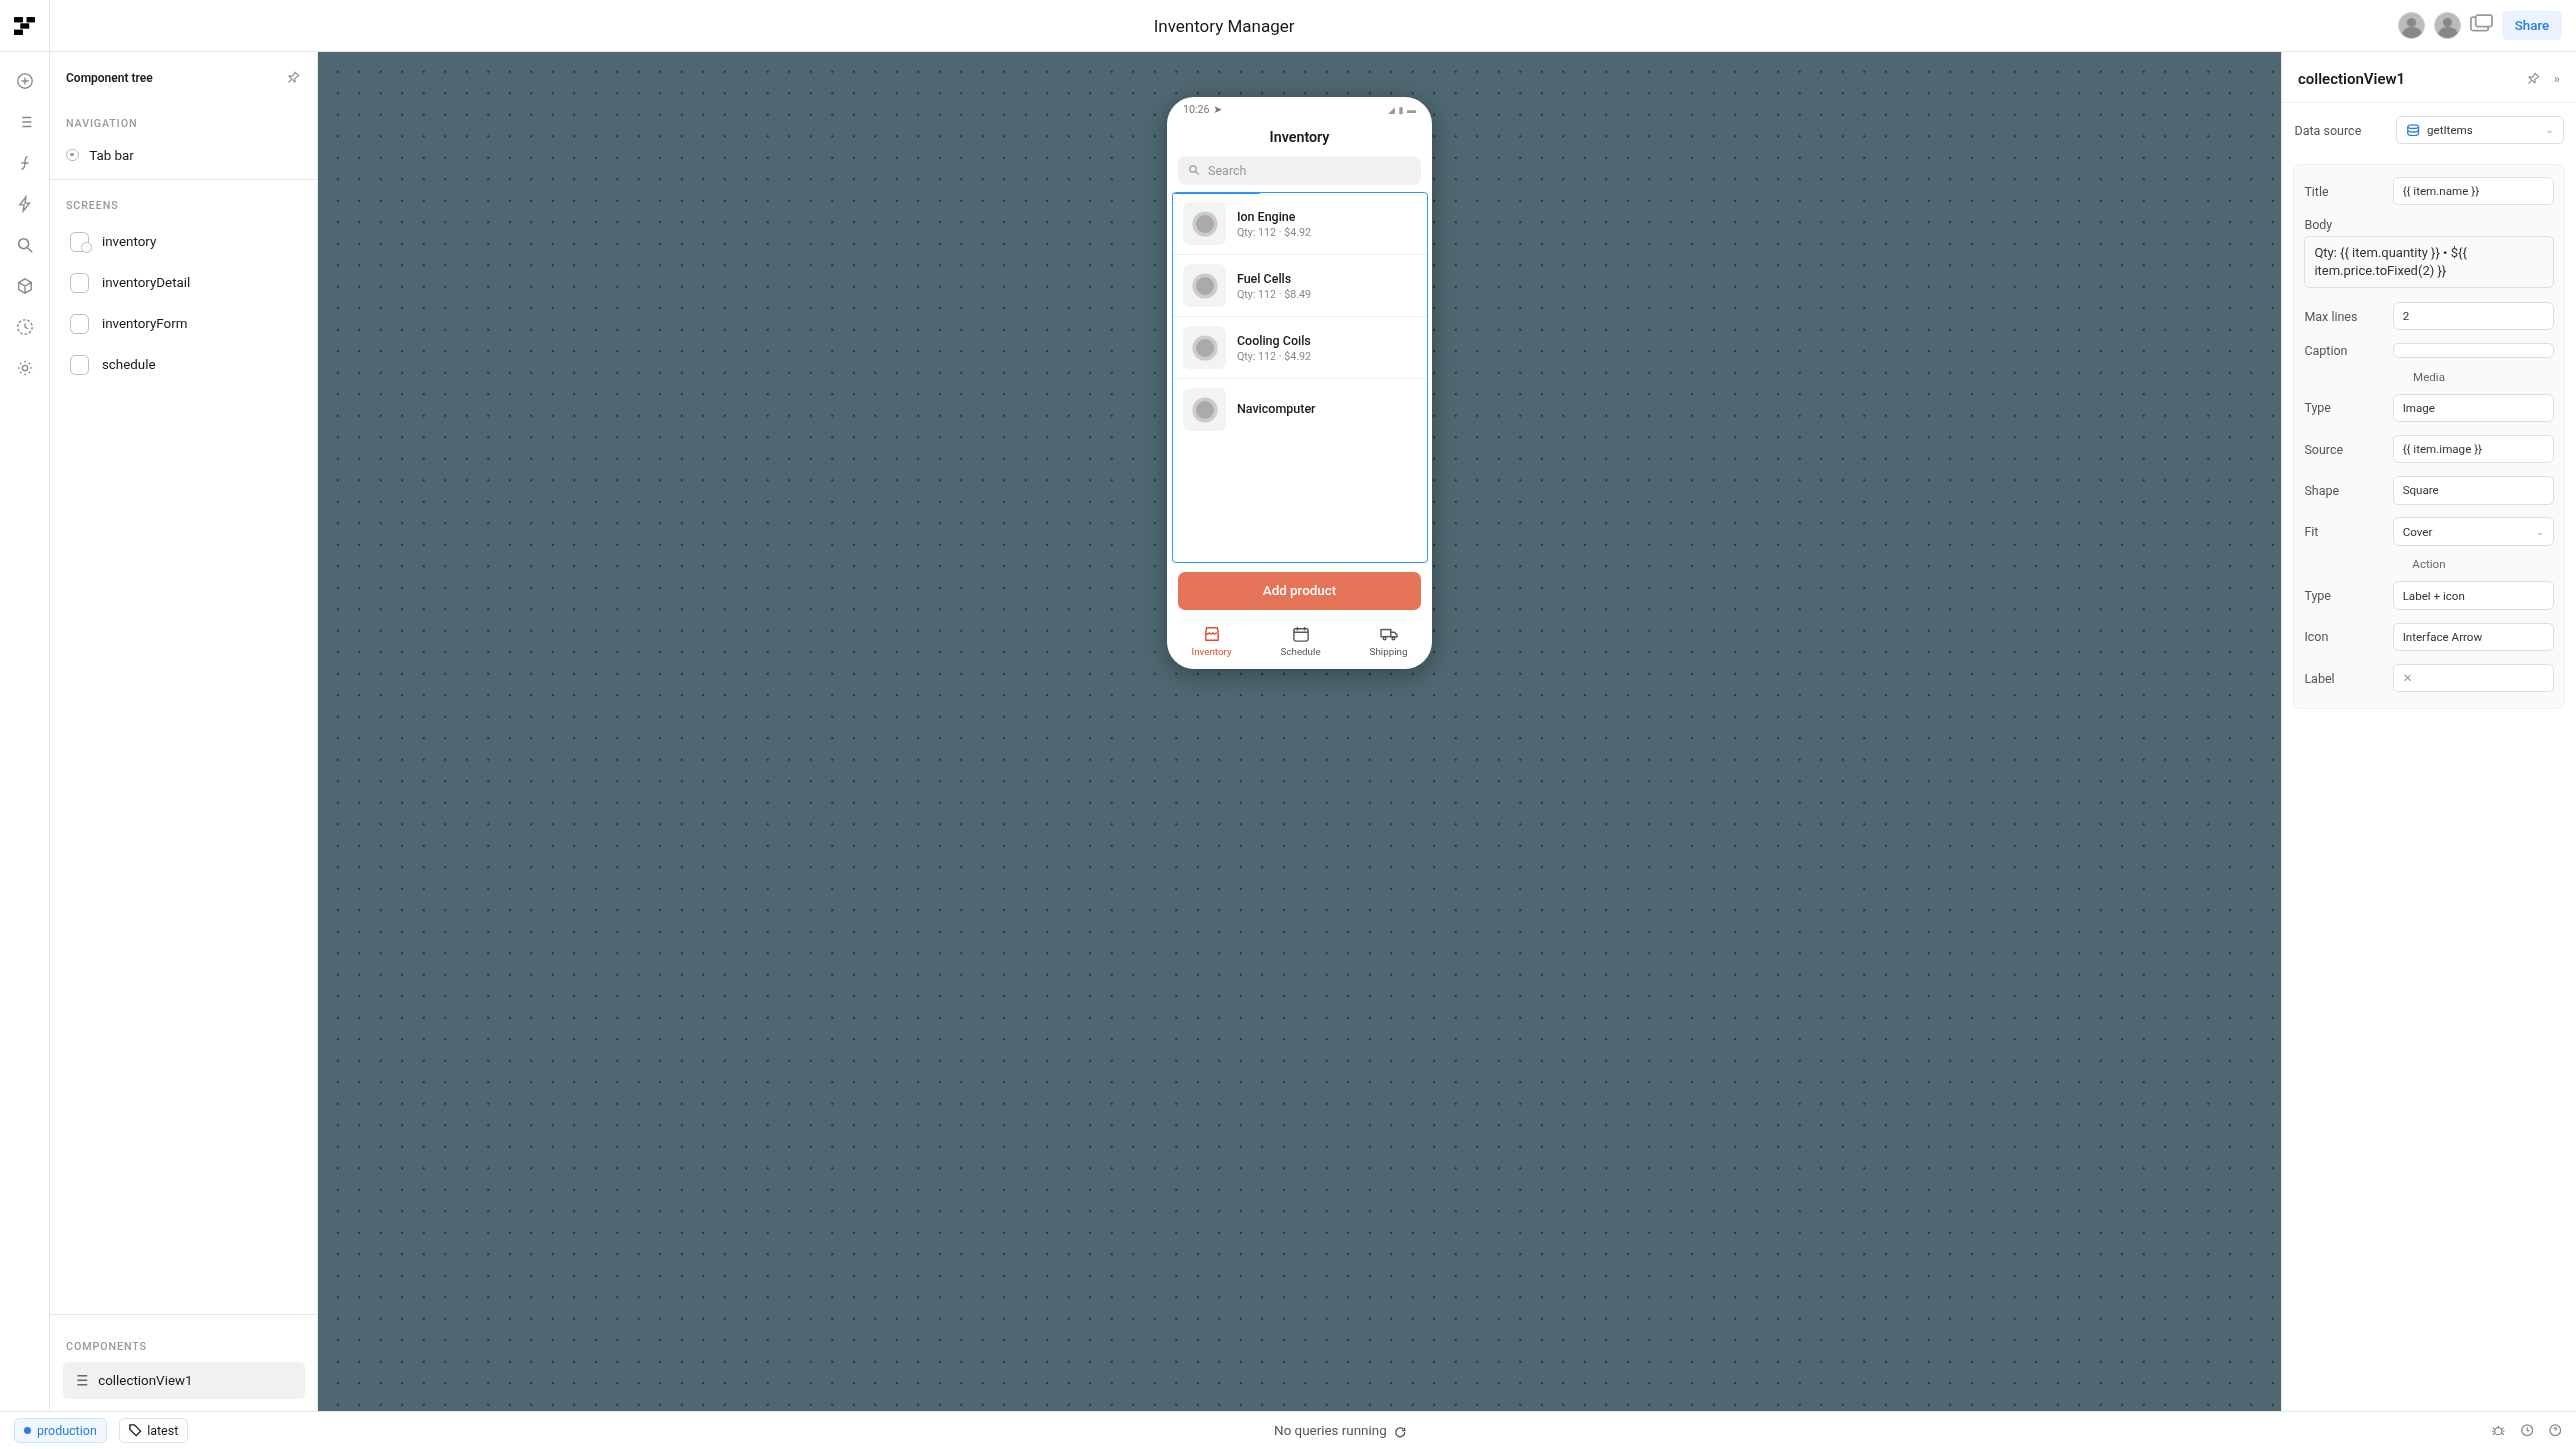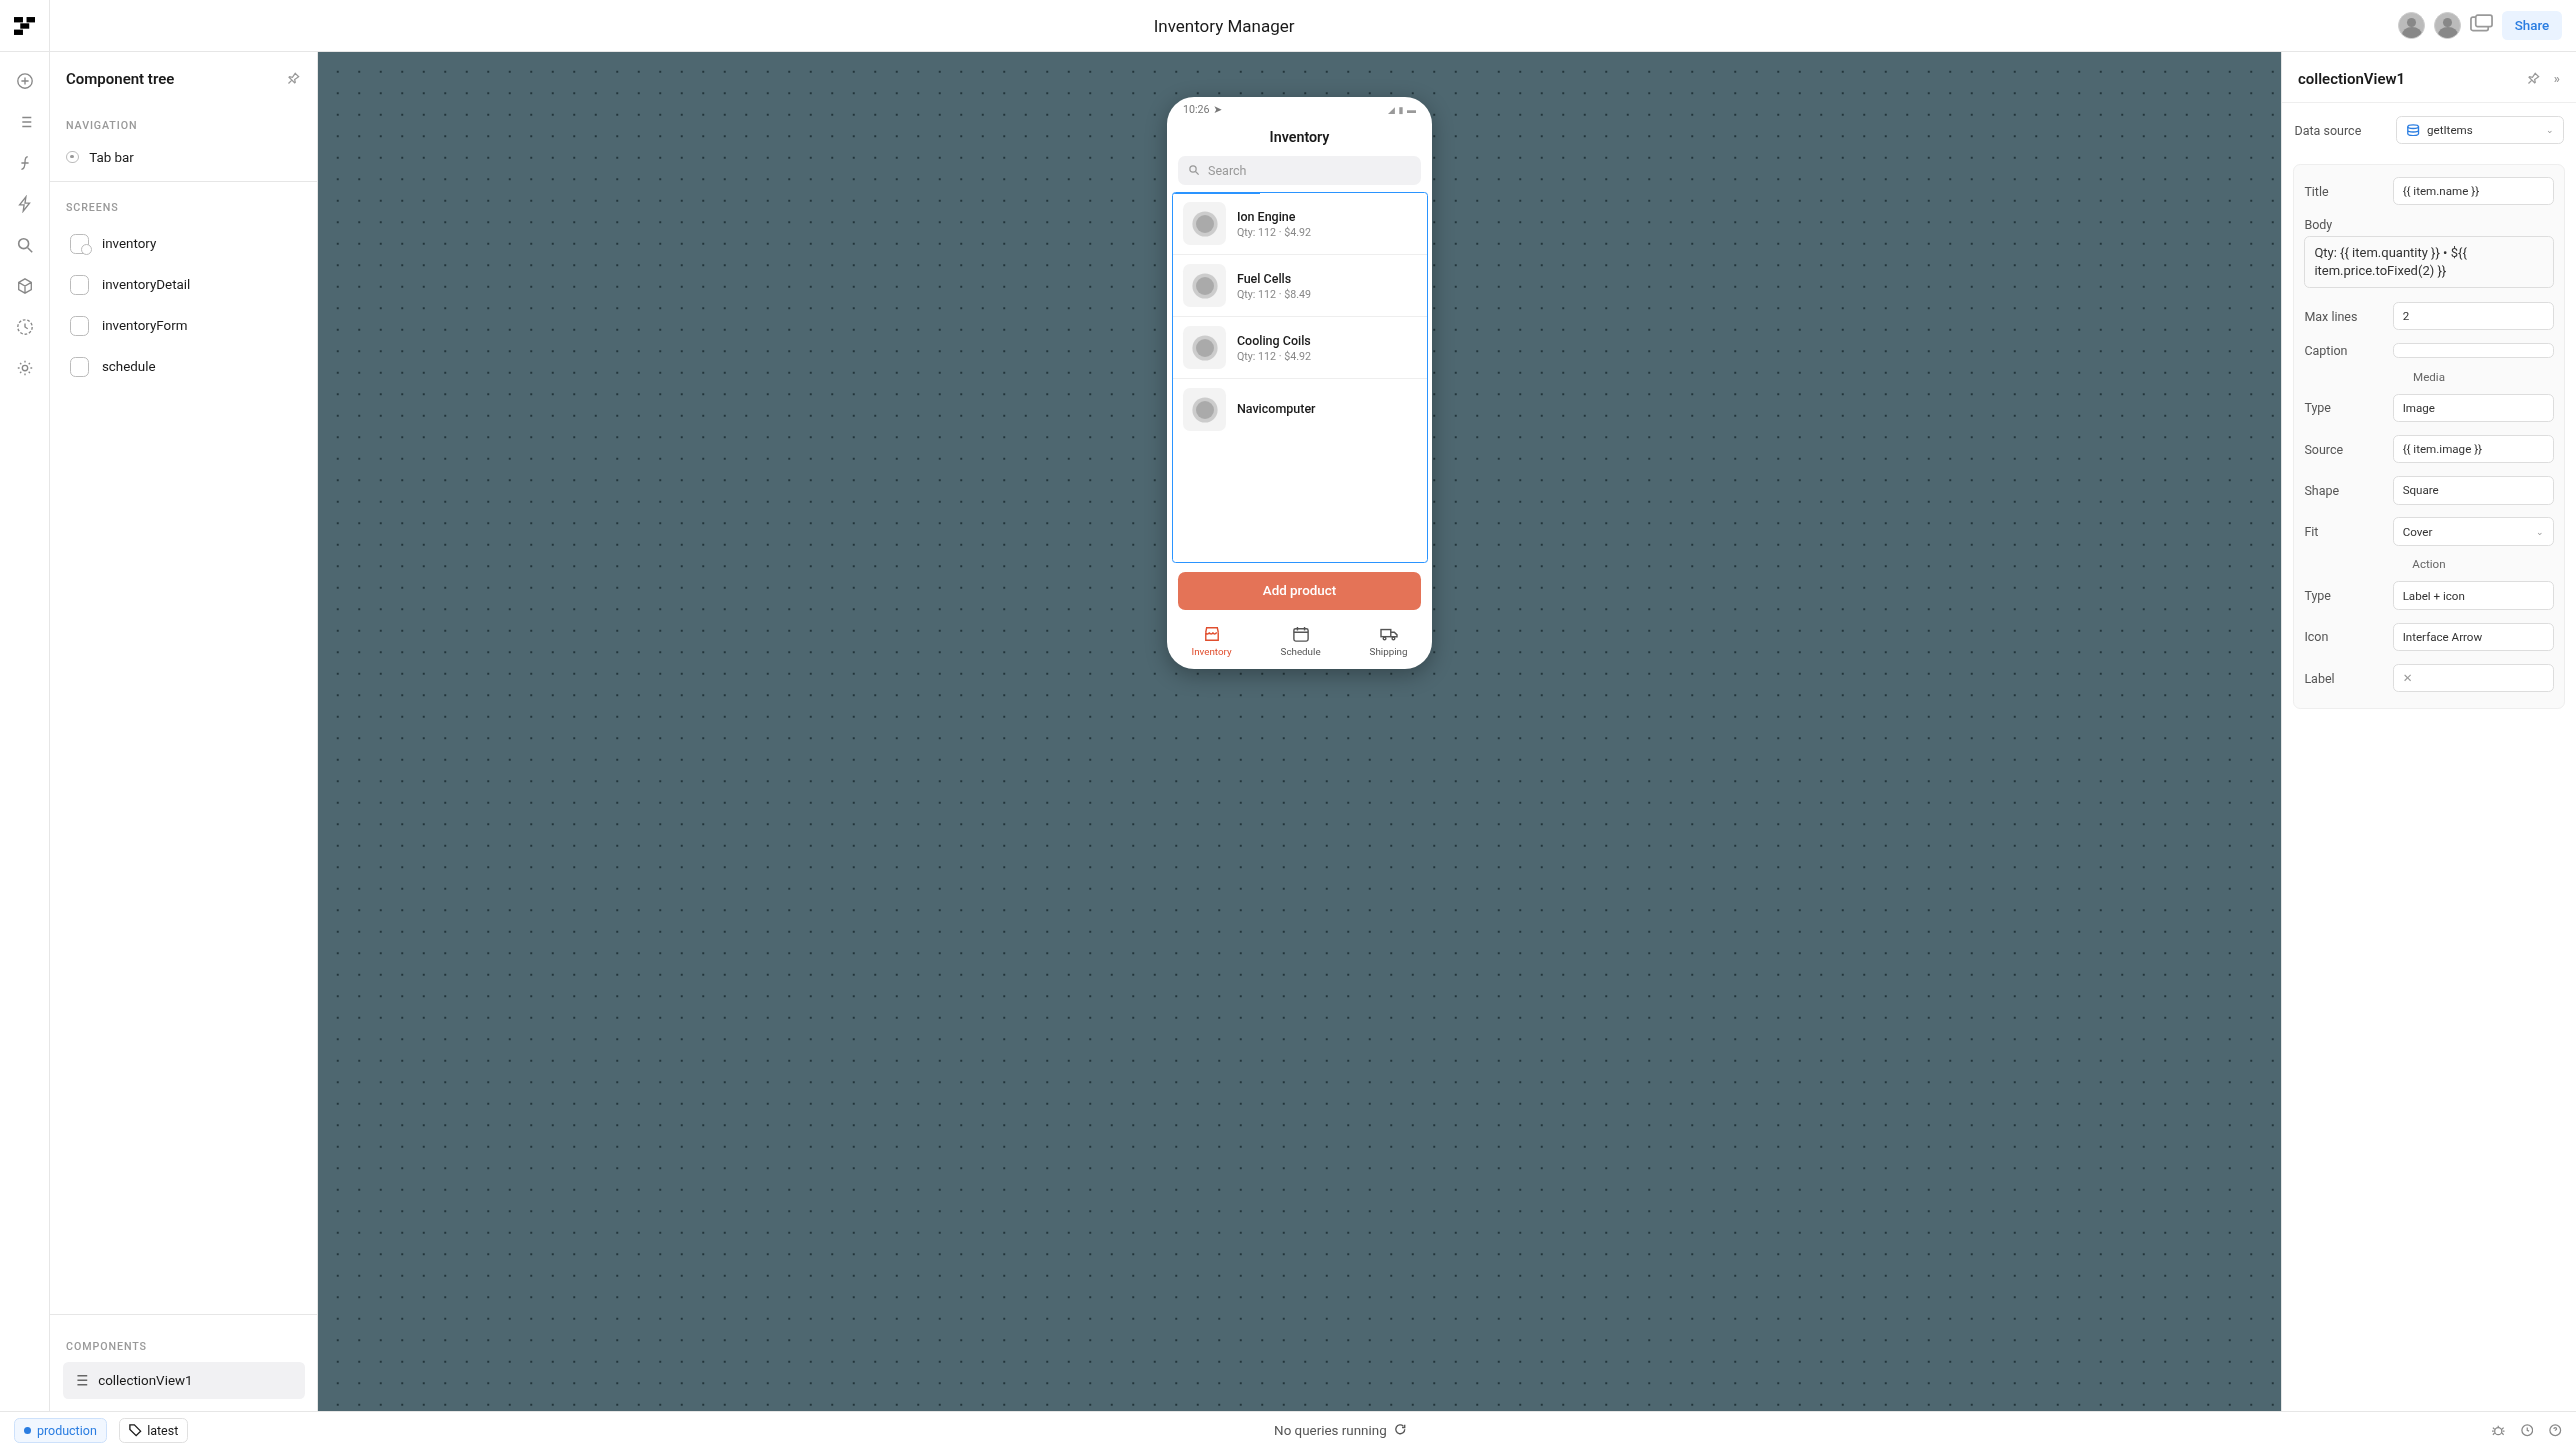--- a/index.html
+++ b/index.html
@@ -109,21 +109,21 @@
     width: 268px;
     border-right: 0.9px solid #e6e6e6;
     display: flex;
     flex-direction: column;
   }
   .panel-header {
     display: flex;
     align-items: center;
     justify-content: space-between;
     padding: 18px 16px;
-    font-size: 15px;
+    font-size: 12px;
     font-weight: 600;
   }
   .pin-icon { width: 16px; height: 16px; color: #999; transform: rotate(45deg); cursor: pointer; }
 
   .section-label {
     font-size: 10.7px;
     letter-spacing: 0.9px;
     color: #999;
     padding: 12.5px 16px 9px;
     font-weight: 500;
@@ -409,21 +409,21 @@
     display: flex;
     align-items: center;
     gap: 5.4px;
     padding: 3.6px 9px;
     border-radius: 5.4px;
     font-size: 12.5px;
     border: 0.9px solid #e0e0e0;
   }
   .pill.env { color: #2a7de1; border-color: #cde1fb; background: #f1f7ff; }
   .dot-blue { width:7.2px; height:7.2px; border-radius:50%; background:#2a7de1; }
-  .footer-center { flex:1; text-align:center; color:#555; font-size:13.4px; display:flex; justify-content:center; align-items:flex-start; gap:7.2px; }
+  .footer-center { flex:1; text-align:center; color:#555; font-size:13.4px; display:flex; justify-content:center; align-items:flex-end; gap:7.2px; }
   .footer-right { display:flex; gap:16px; color:#888; }
 </style>
 </head>
 <body>
 
 <div class="topbar">
   <div class="logo-slot">
     <svg class="logo" viewBox="0 0 24 20">
         <rect x="0" y="0" width="10" height="6" fill="#000"></rect>
         <rect x="14" y="0" width="10" height="6" fill="#000"></rect>

